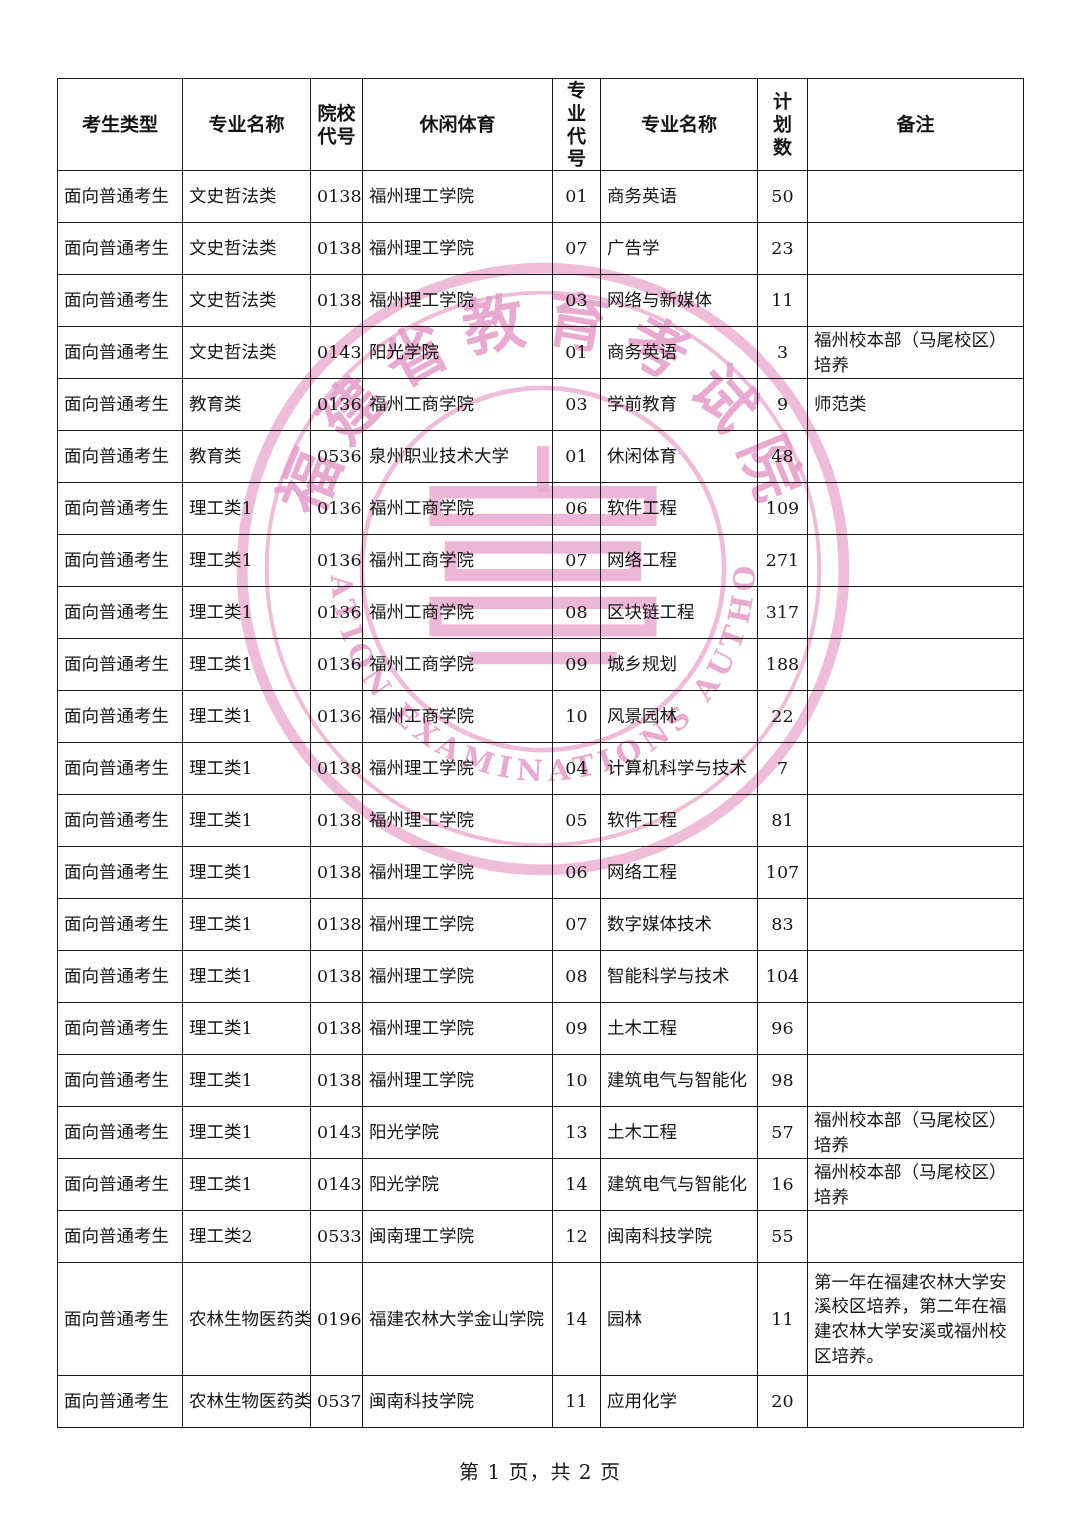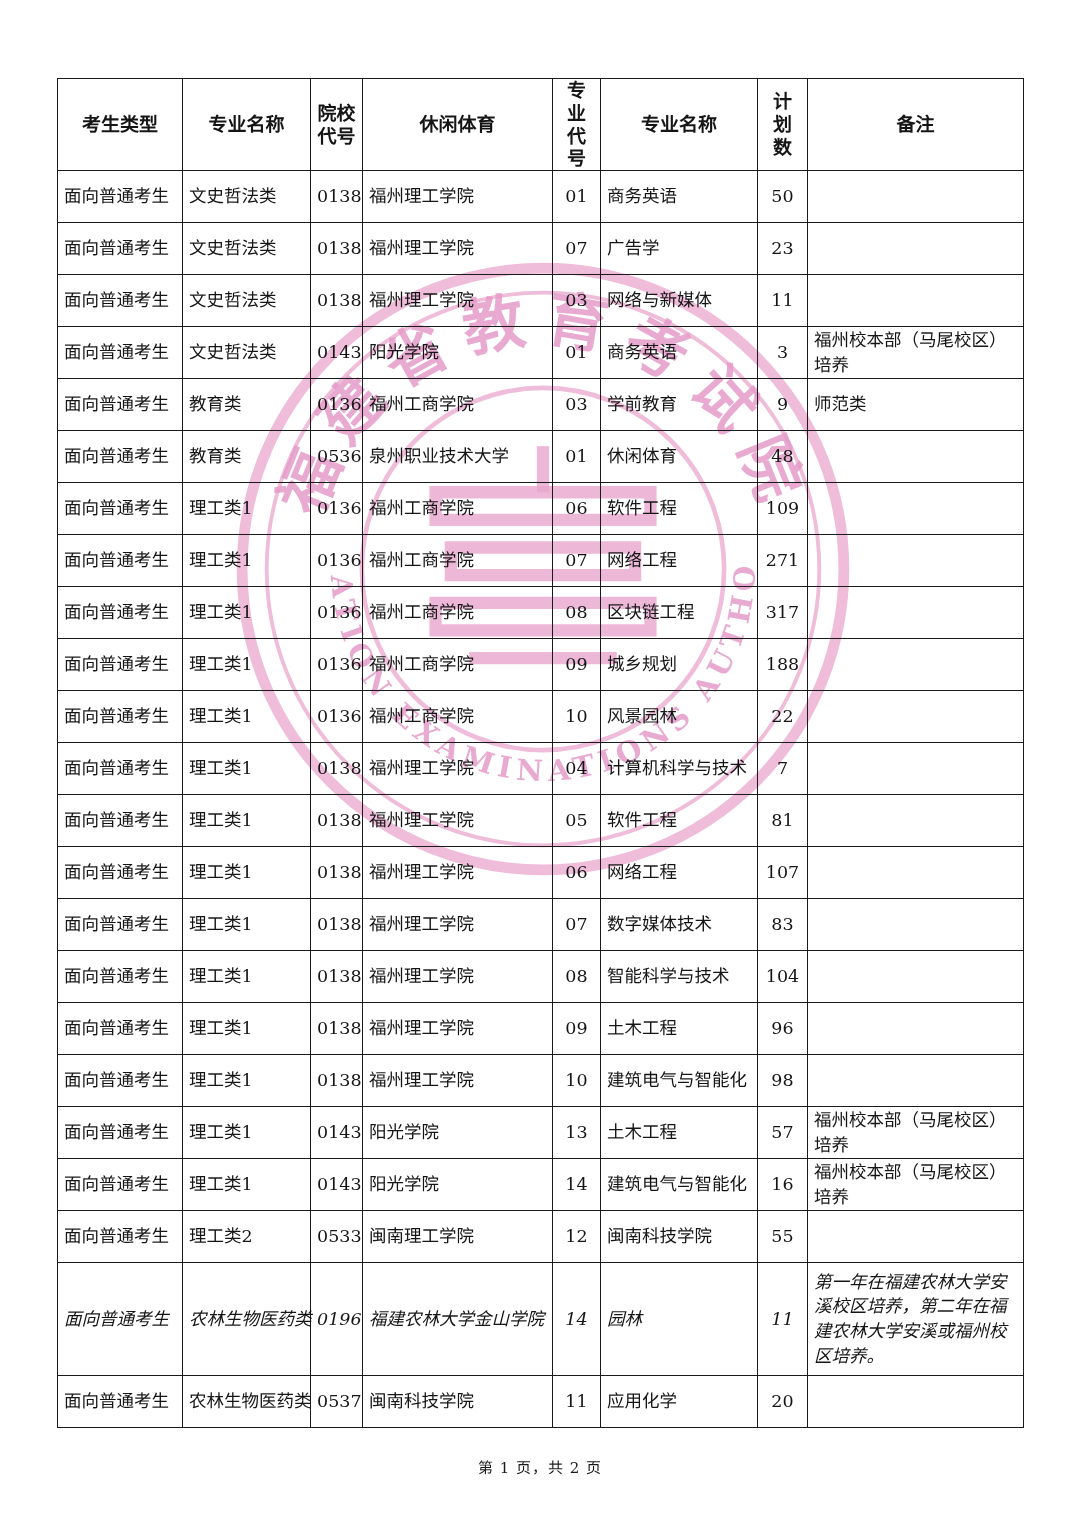--- a/index.html
+++ b/index.html
@@ -85,42 +85,42 @@
   td.c-code, td.c-major-code, td.c-count {
     text-align: center !important;
   }
   td.c-remark {
     white-space: normal !important;
     text-align: left !important;
     line-height: 1.5;
     font-size: 17px;
     padding: 4px 6px;
   }
-  tbody tr.tall td { height: 112px; font-style: italic; }
+  tbody tr.tall td { height: 112px; }
 
   
   col.w-type    { width: 125px; }
   col.w-cat     { width: 128px; }
   col.w-code    { width: 52px; }
   col.w-school  { width: 190px; }
   col.w-mcode   { width: 48px; }
   col.w-major   { width: 157px; }
   col.w-count   { width: 50px; }
   col.w-remark  { width: 216px; }
 
   .hdr-stack { display: block; }
 
   
   #page-footer {
     position: absolute;
     left: 0;
     top: 1456px;
     width: 1080px;
     text-align: center;
-    font-size: 15px;
+    font-size: 20px;
     color: #1a1a1a;
     letter-spacing: 1px;
     z-index: 3;
   }
 </style>
 </head>
 <body>
 
 <div id="watermark-layer">
 

